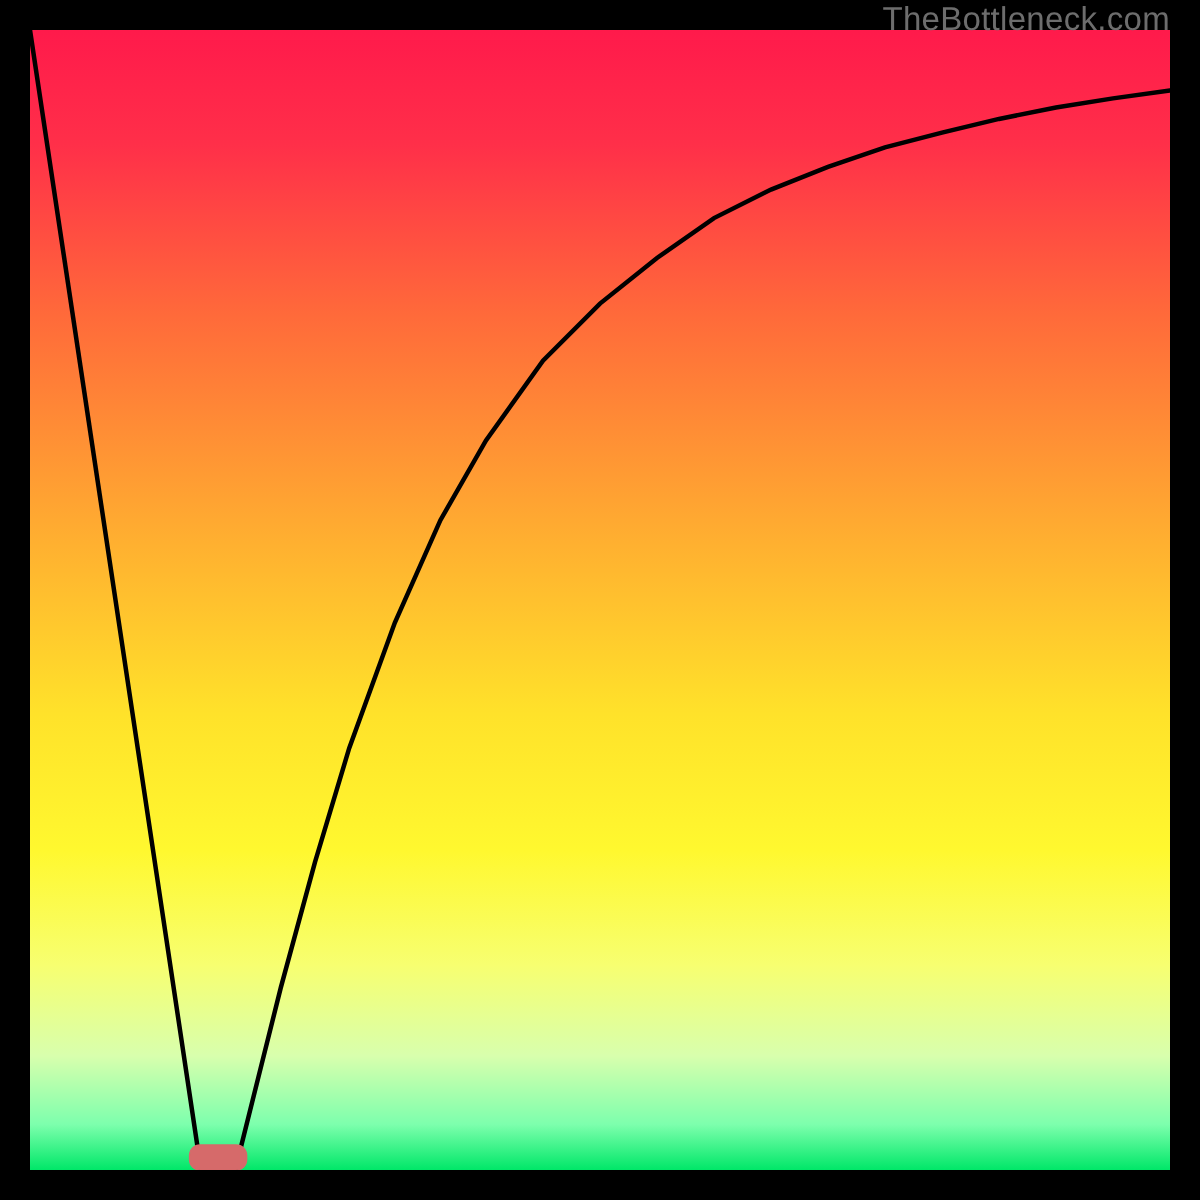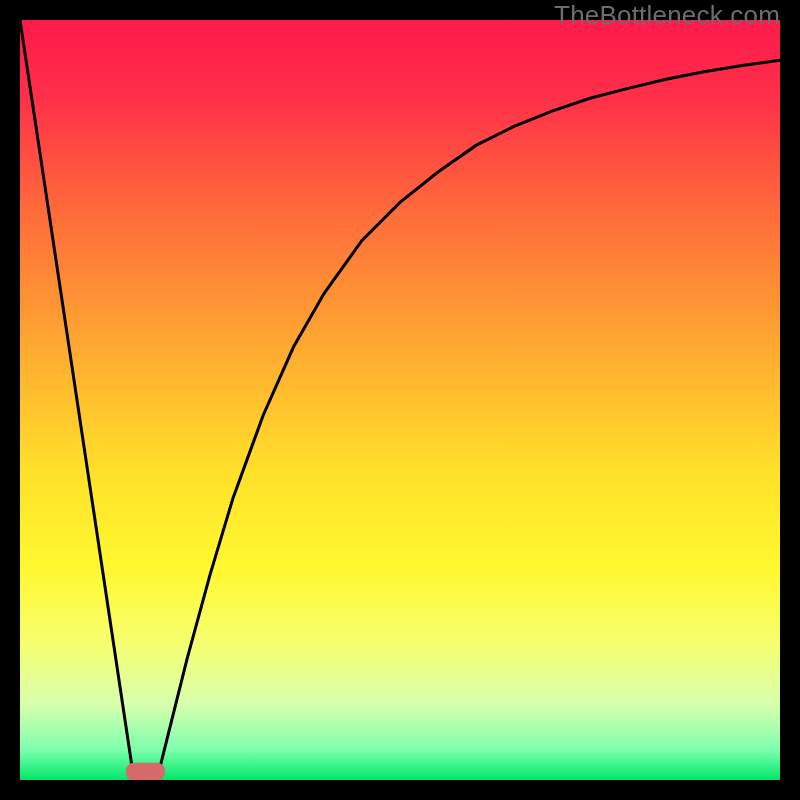--- a/index.html
+++ b/index.html
@@ -24,21 +24,21 @@
     left: 0;
     top: 0;
     width: 760px;
     height: 760px;
   }
   .watermark {
     position: absolute;
     top: 0px;
     right: 20px;
     color: #6d6d6d;
-    font-size: 26px;
+    font-size: 22px;
     font-weight: 500;
     letter-spacing: 0.2px;
   }
 </style>
 </head>
 <body>
 
 <div class="frame">
   <svg class="plot" viewBox="0 0 760 760" preserveAspectRatio="none">
     <defs>

